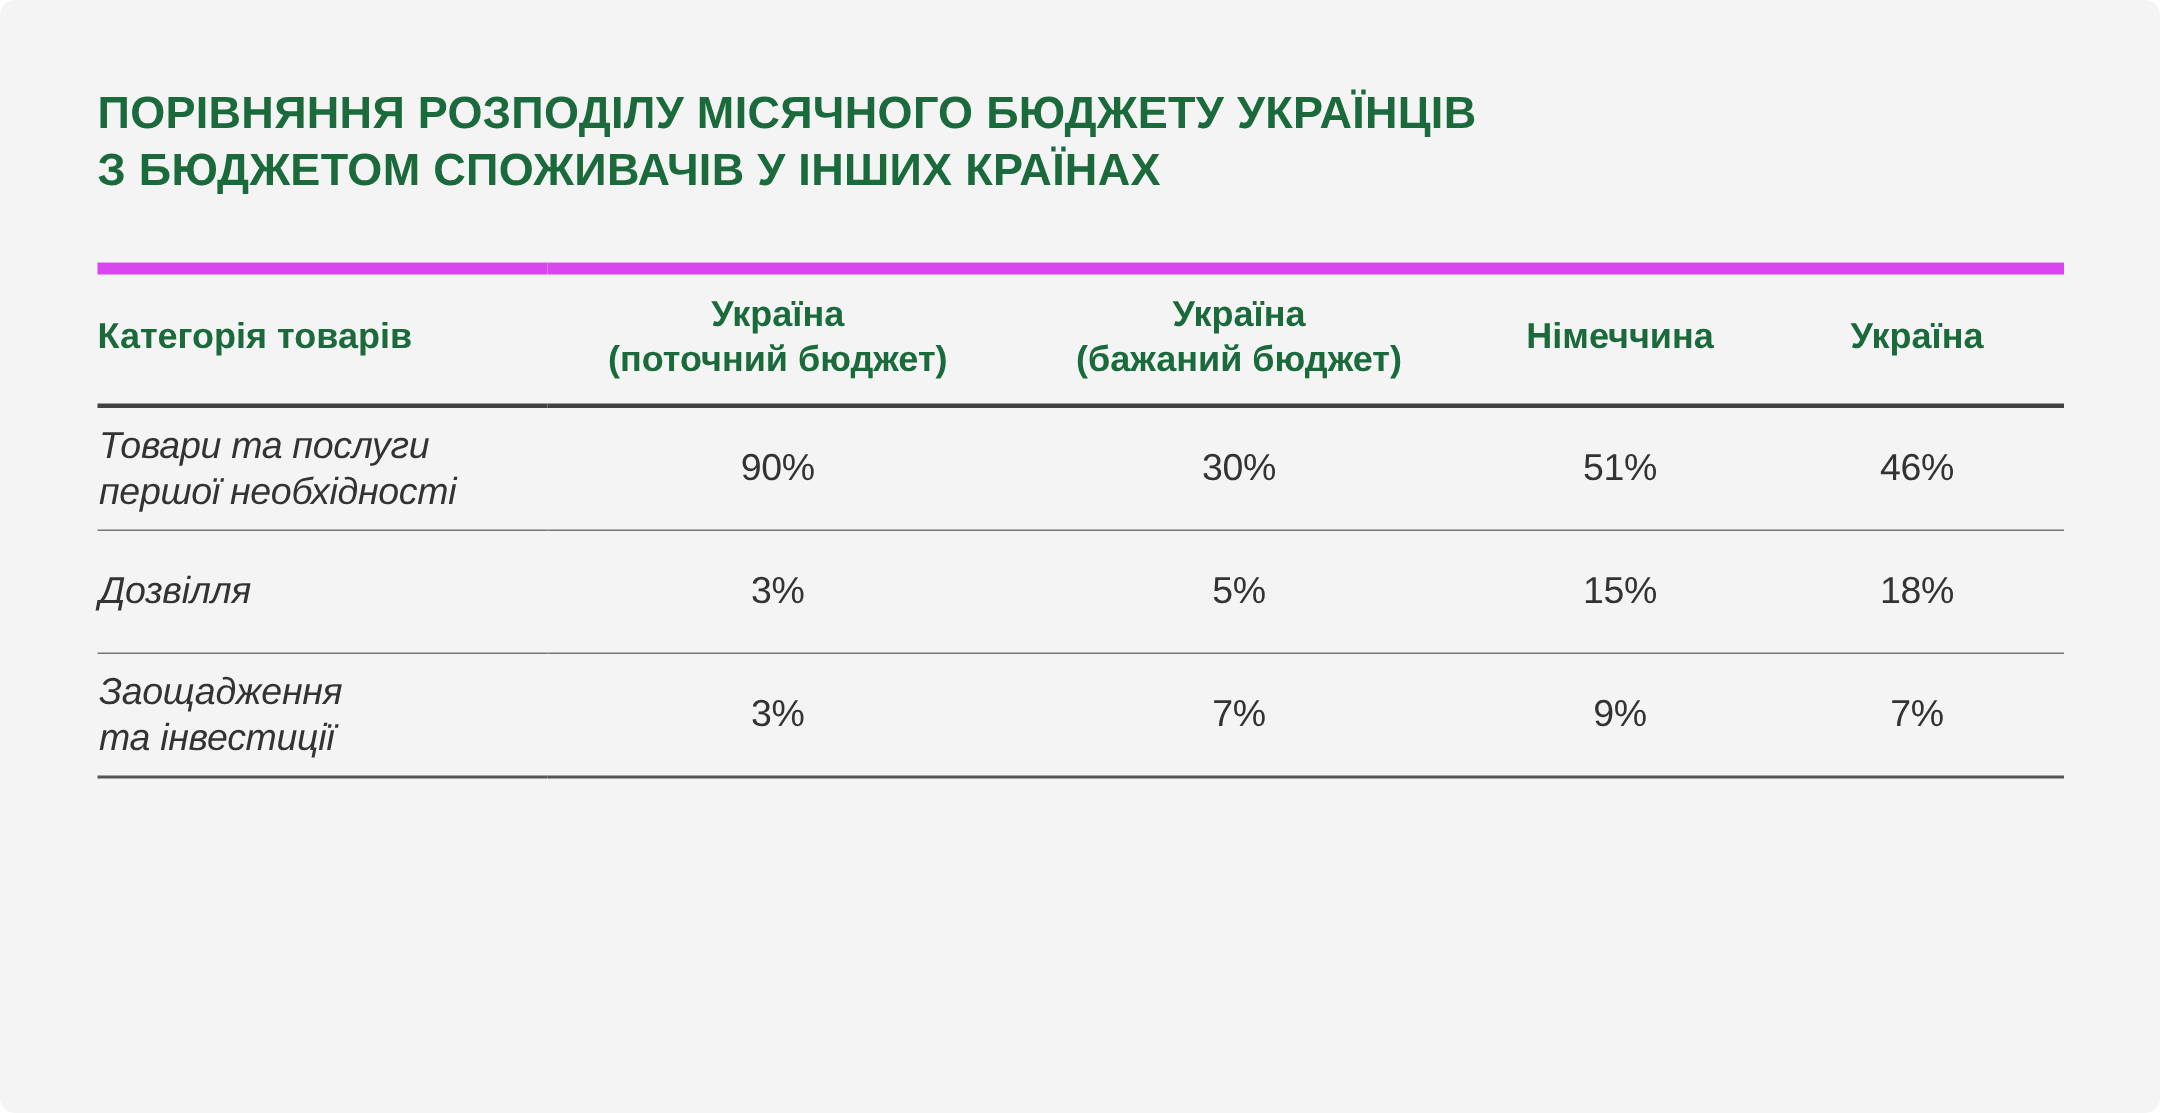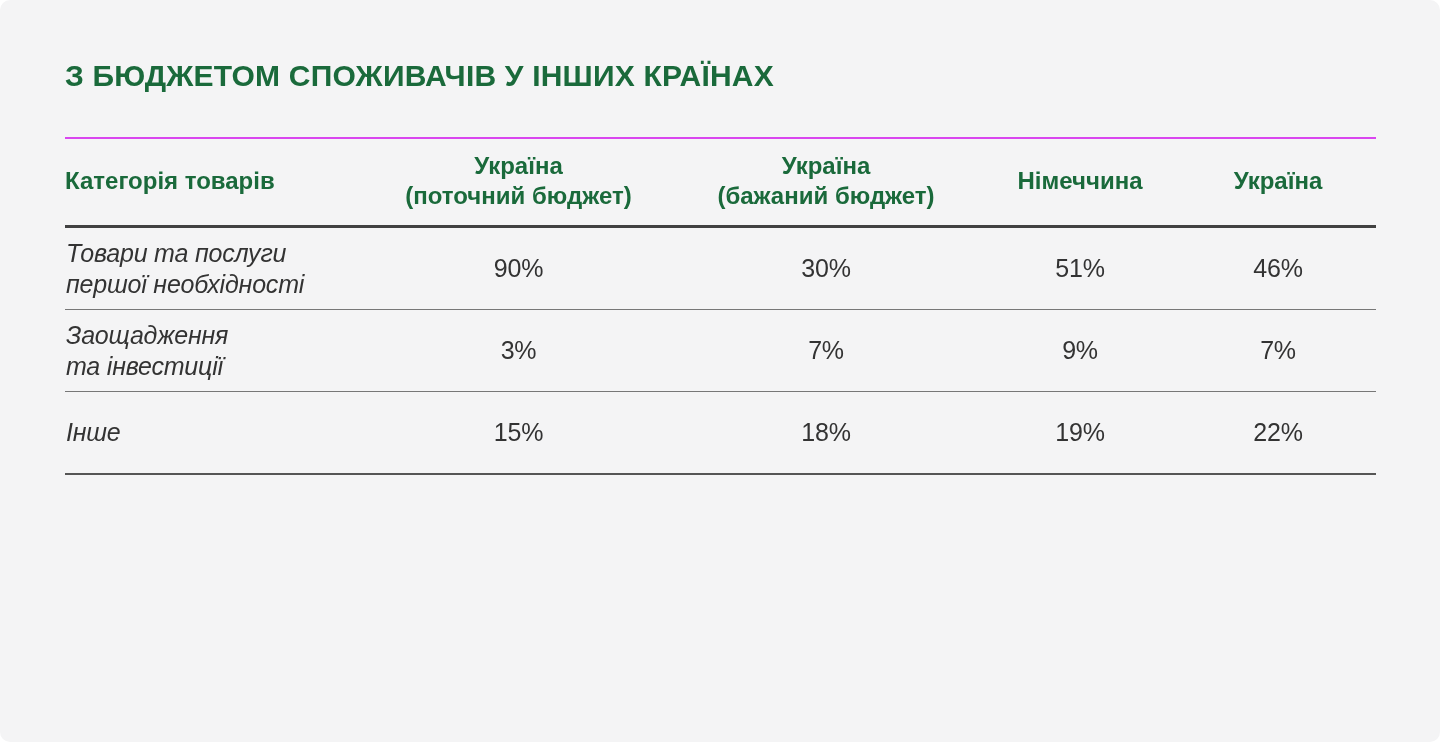--- a/index.html
+++ b/index.html
@@ -30,21 +30,21 @@
     margin: 0;
   }
   .title .title-line { display: block; }
 
   table.budget-table {
     margin-top: 42px;
     width: 1311px;
     border-collapse: collapse;
     table-layout: fixed;
   }
-  table.budget-table { border-top: 2px solid #d946ef; }
+  table.budget-table { border-top: 8px solid #d946ef; }
 
   col.c-category { width: 300px; }
   col.c-ua-current { width: 307px; }
   col.c-ua-desired { width: 308px; }
   col.c-germany { width: 200px; }
   col.c-poland { width: 196px; }
 
   thead th {
     color: #1a6a3b;
     font-size: 24px;
@@ -77,20 +77,21 @@
   td.value-cell { text-align: center; }
   td .cline { display: block; font-style: italic; }
 </style>
 </head>
 <body>
 
 <div class="card">
   <div class="content">
 
     <h1 class="title">
+      <span class="title-line">ПОРІВНЯННЯ РОЗПОДІЛУ МІСЯЧНОГО БЮДЖЕТУ УКРАЇНЦІВ</span>
       <span class="title-line">З БЮДЖЕТОМ СПОЖИВАЧІВ У ІНШИХ КРАЇНАХ</span>
     </h1>
 
     <table class="budget-table">
       <colgroup>
         <col class="c-category">
         <col class="c-ua-current">
         <col class="c-ua-desired">
         <col class="c-germany">
         <col class="c-poland">
@@ -122,35 +123,35 @@
             <span class="cline">Товари та послуги</span>
             <span class="cline">першої необхідності</span>
           </td>
           <td class="value-cell">90%</td>
           <td class="value-cell">30%</td>
           <td class="value-cell">51%</td>
           <td class="value-cell">46%</td>
         </tr>
         <tr>
           <td class="category-cell">
+            <span class="cline">Дозвілля</span>
+            <span class="cline"></span>
+          </td>
+          <td class="value-cell">3%</td>
+          <td class="value-cell">5%</td>
+          <td class="value-cell">15%</td>
+          <td class="value-cell">18%</td>
+        </tr>
+        <tr>
+          <td class="category-cell">
             <span class="cline">Заощадження</span>
             <span class="cline">та інвестиції</span>
           </td>
           <td class="value-cell">3%</td>
           <td class="value-cell">7%</td>
           <td class="value-cell">9%</td>
           <td class="value-cell">7%</td>
         </tr>
-        <tr>
-          <td class="category-cell">
-            <span class="cline">Інше</span>
-            <span class="cline"></span>
-          </td>
-          <td class="value-cell">15%</td>
-          <td class="value-cell">18%</td>
-          <td class="value-cell">19%</td>
-          <td class="value-cell">22%</td>
-        </tr>
       </tbody>
     </table>
 
   </div>
 </div>
 
 </body></html>

